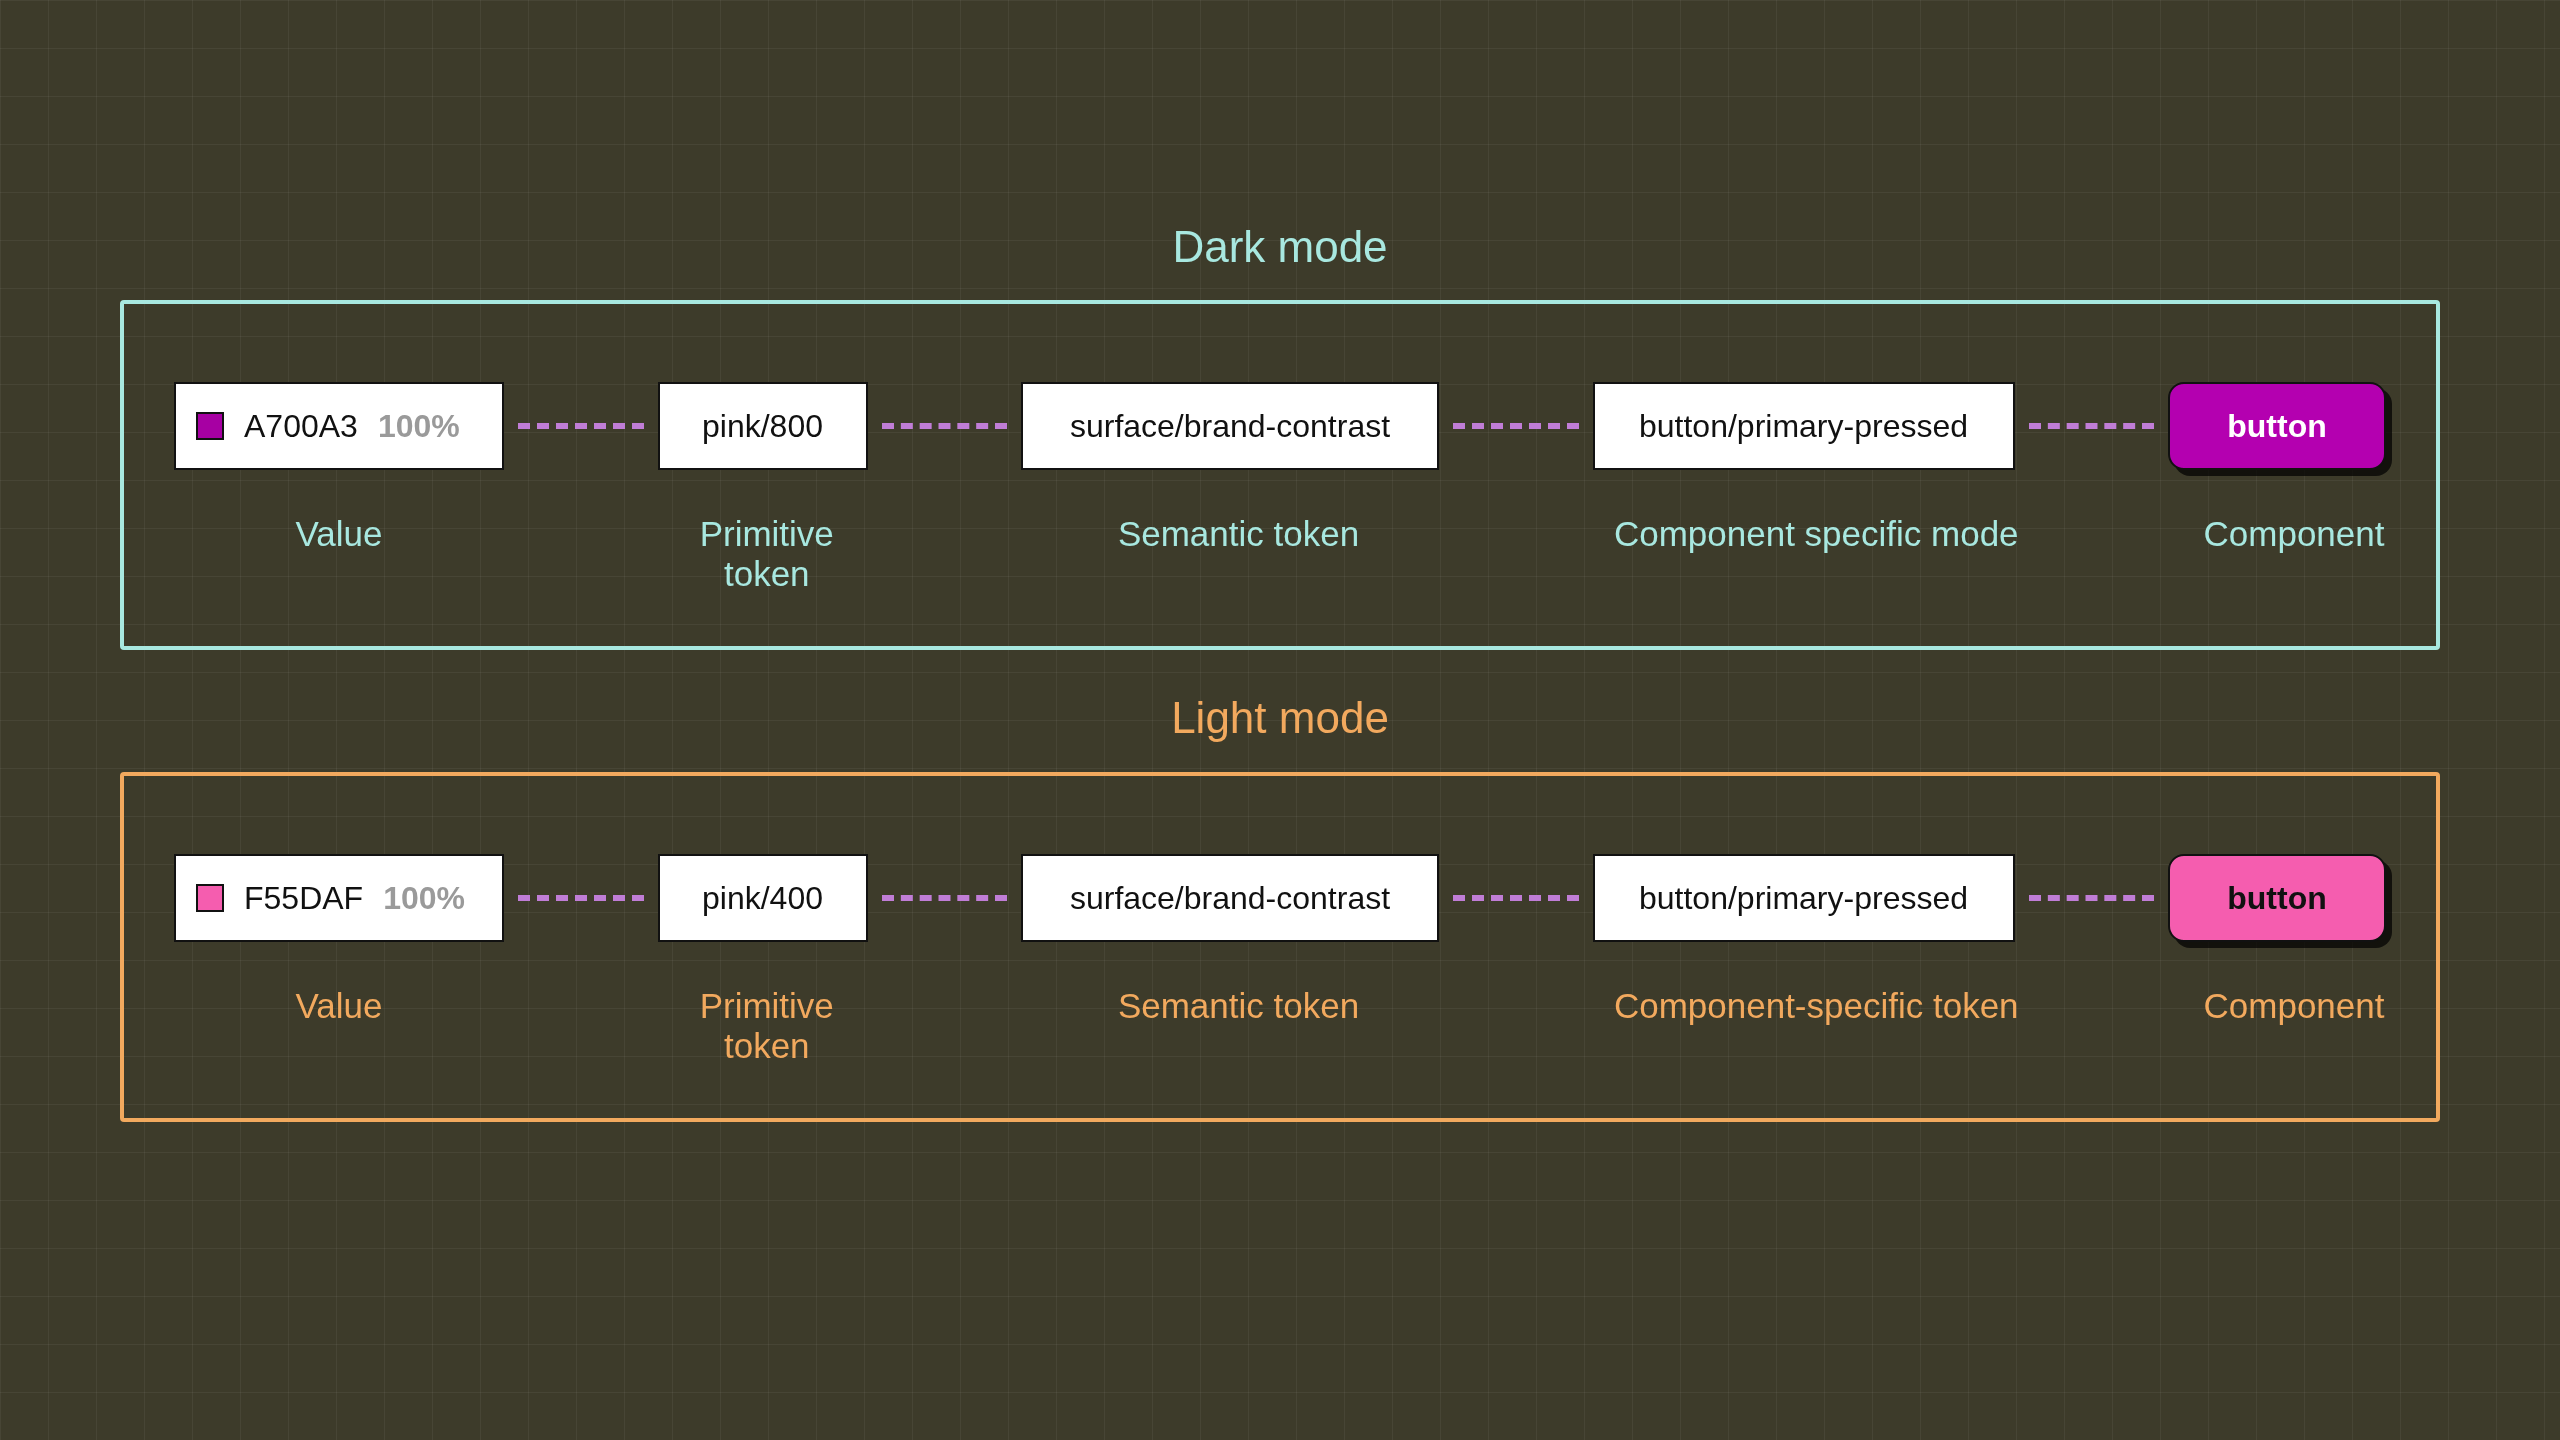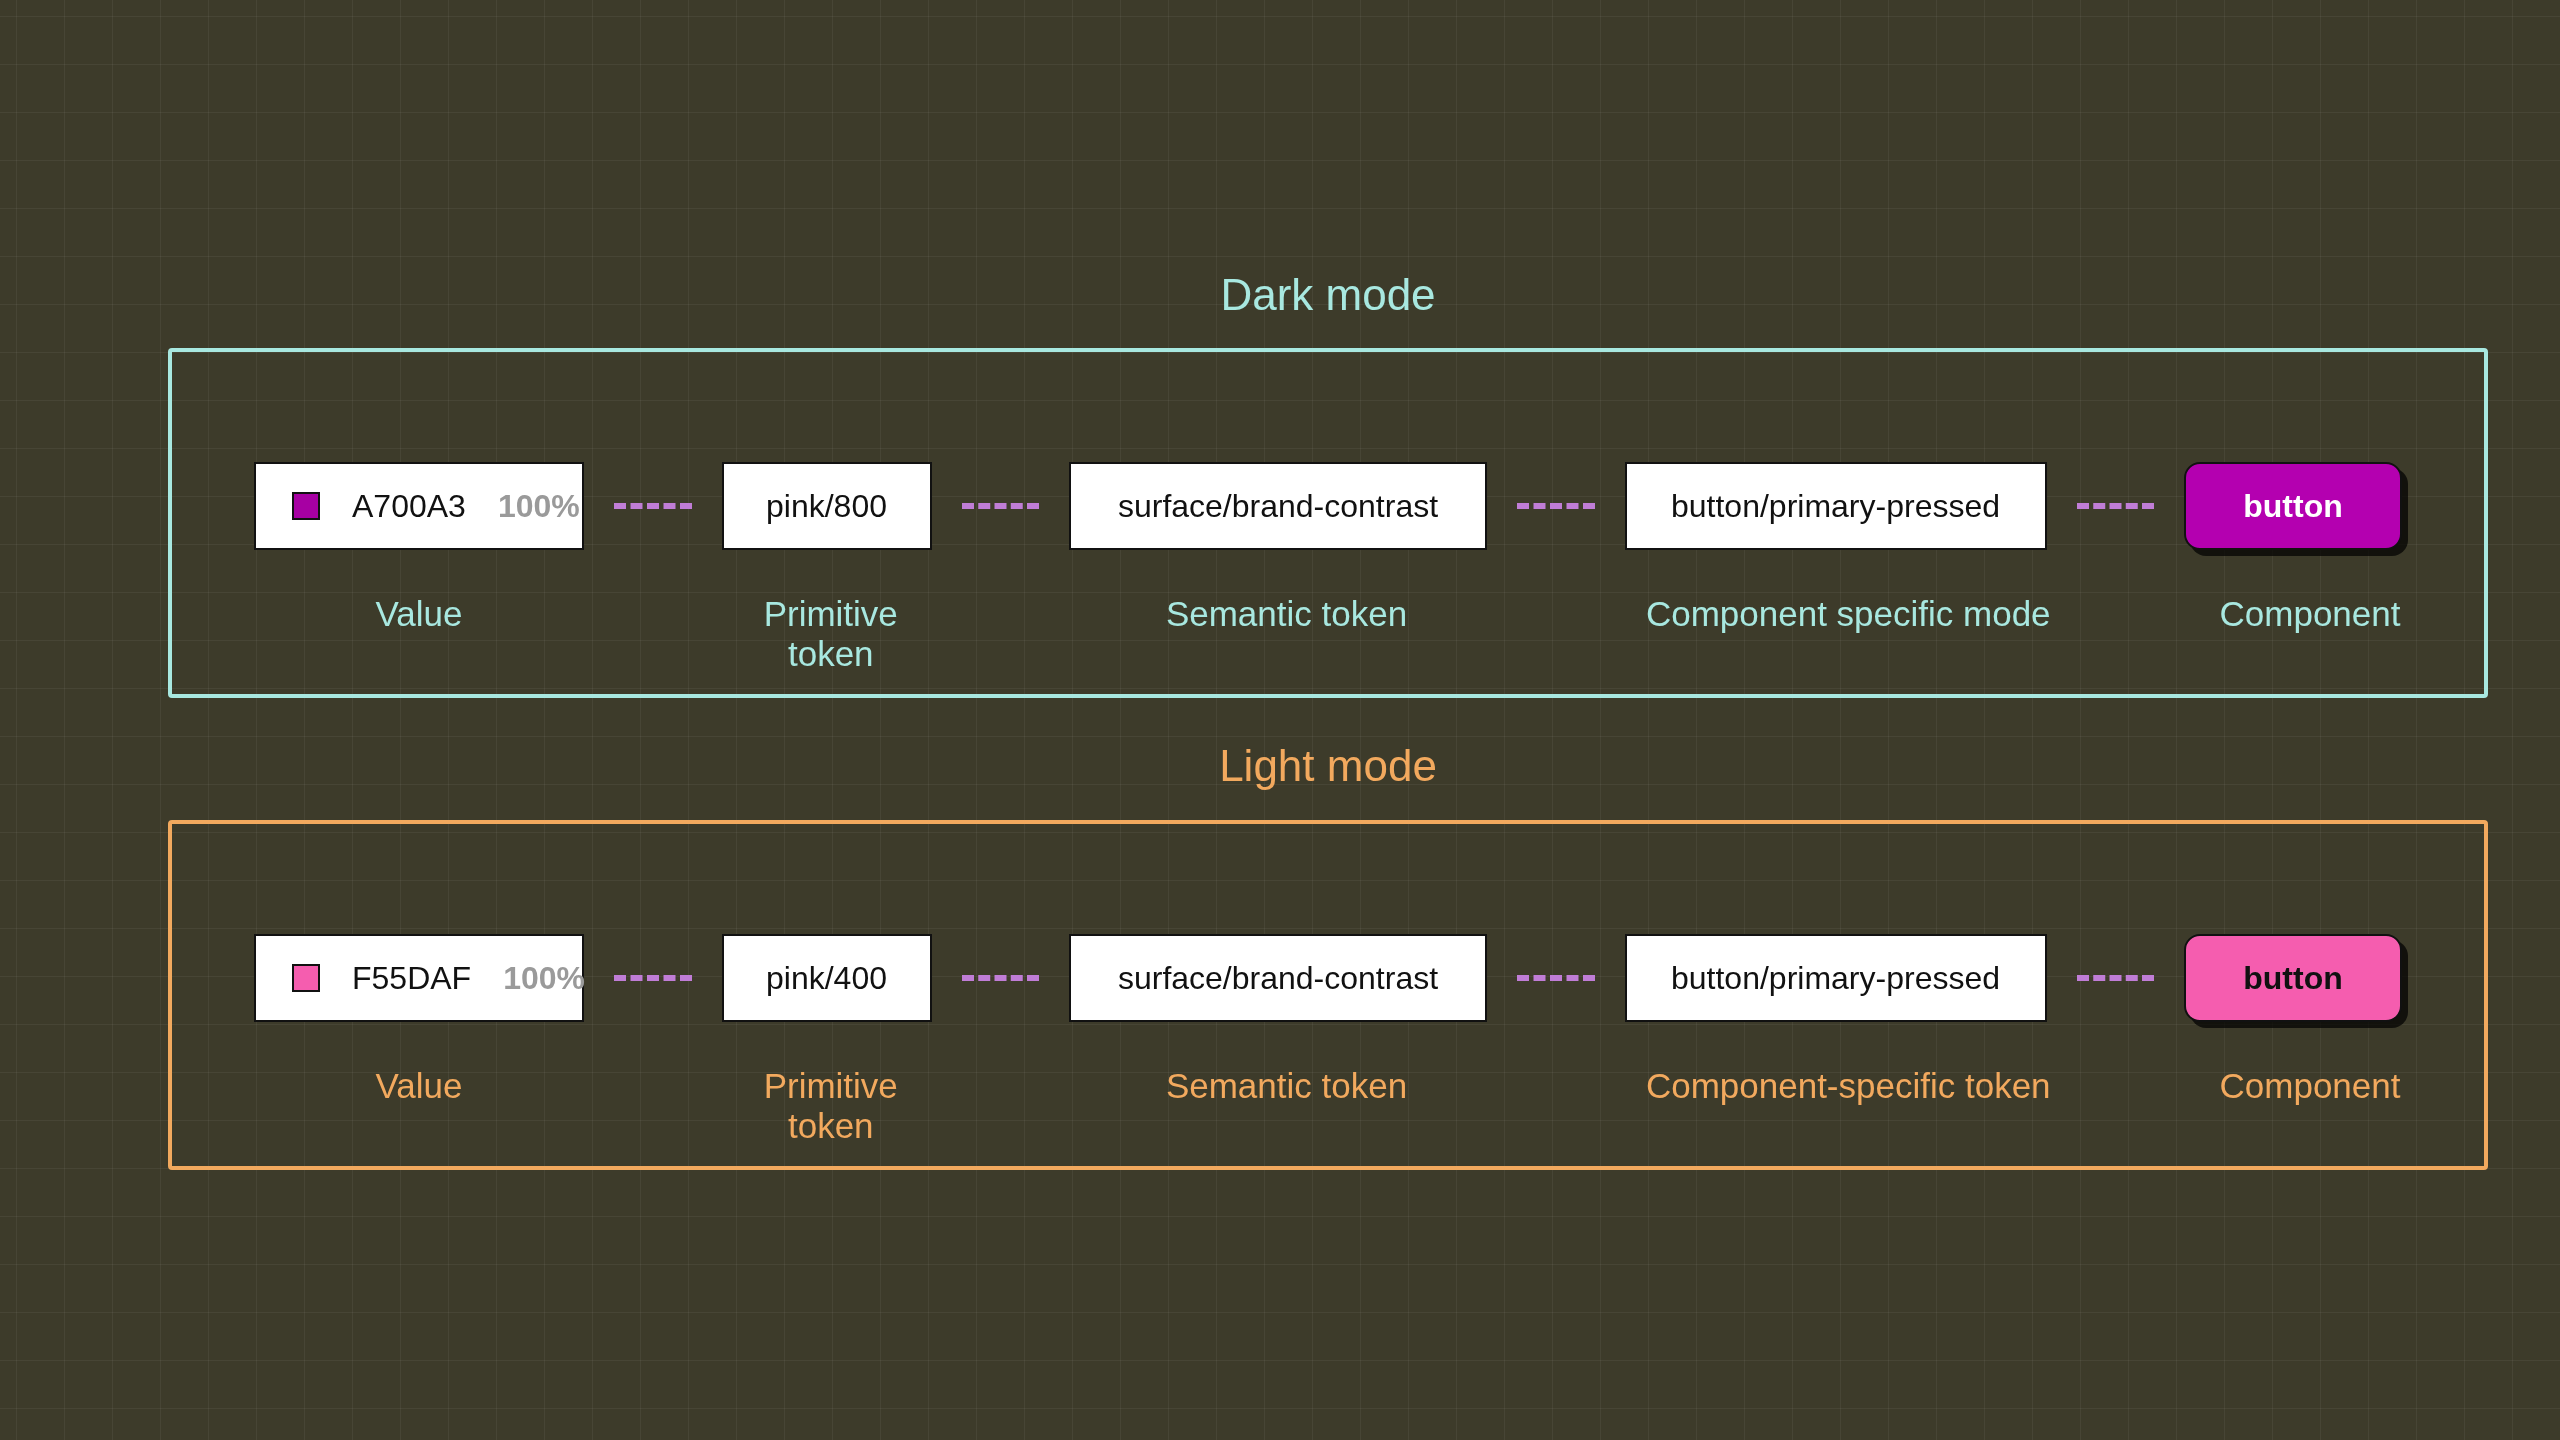--- a/index.html
+++ b/index.html
@@ -1,15 +1,15 @@
 <!DOCTYPE html>
 <html><head>
 <meta charset="utf-8">
 <style>
-  * { box-sizing: border-box; margin: 16px; padding: 0; }
+  * { box-sizing: border-box; margin: 0; padding: 0; }
   html, body { width: 2560px; height: 1440px; overflow: hidden; }
   body {
     background-color: #3d3b2a;
     background-image:
       linear-gradient(to right, rgba(255,255,255,0.05) 1px, transparent 1px),
       linear-gradient(to bottom, rgba(255,255,255,0.05) 1px, transparent 1px);
     background-size: 48px 48px;
     font-family: -apple-system, BlinkMacSystemFont, "Segoe UI", Helvetica, Arial, sans-serif;
     position: relative;
   }
@@ -53,21 +53,21 @@
     display: flex;
     align-items: center;
     justify-content: center;
     font-size: 32px;
     font-weight: 500;
     color: #111;
     padding: 0 28px;
     white-space: nowrap;
   }
 
-  .value-chip { width: 330px; justify-content: flex-start; gap: 0; padding: 0 20px; }
+  .value-chip { width: 330px; justify-content: flex-start; gap: 20px; padding: 0 20px; }
   .swatch { width: 28px; height: 28px; border: 2px solid #111; flex-shrink: 0; }
   .hex { color: #111; }
   .opacity { color: #9a9a9a; font-weight: 700; }
 
   .primitive-chip { width: 210px; text-align: center; }
   .semantic-chip { width: 418px; }
   .component-chip { width: 422px; }
 
   .button-chip {
     width: 218px;

